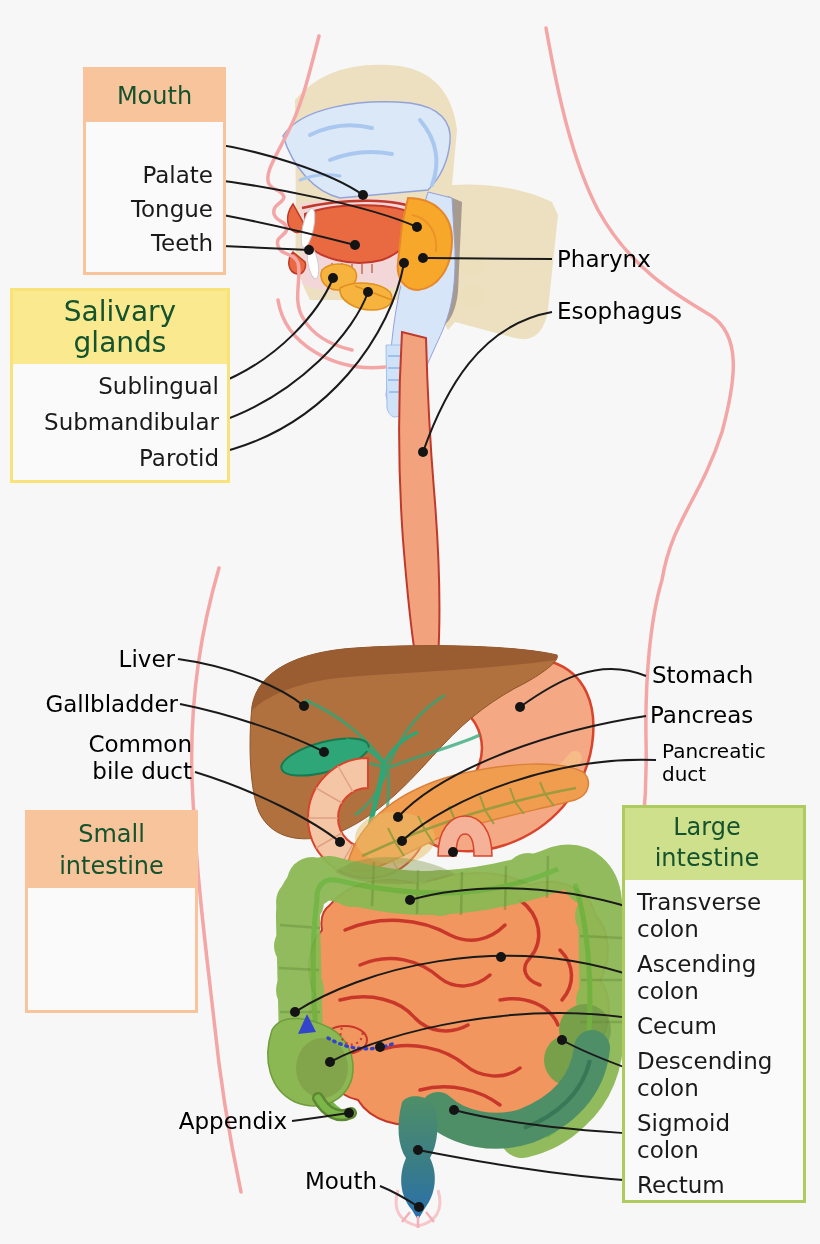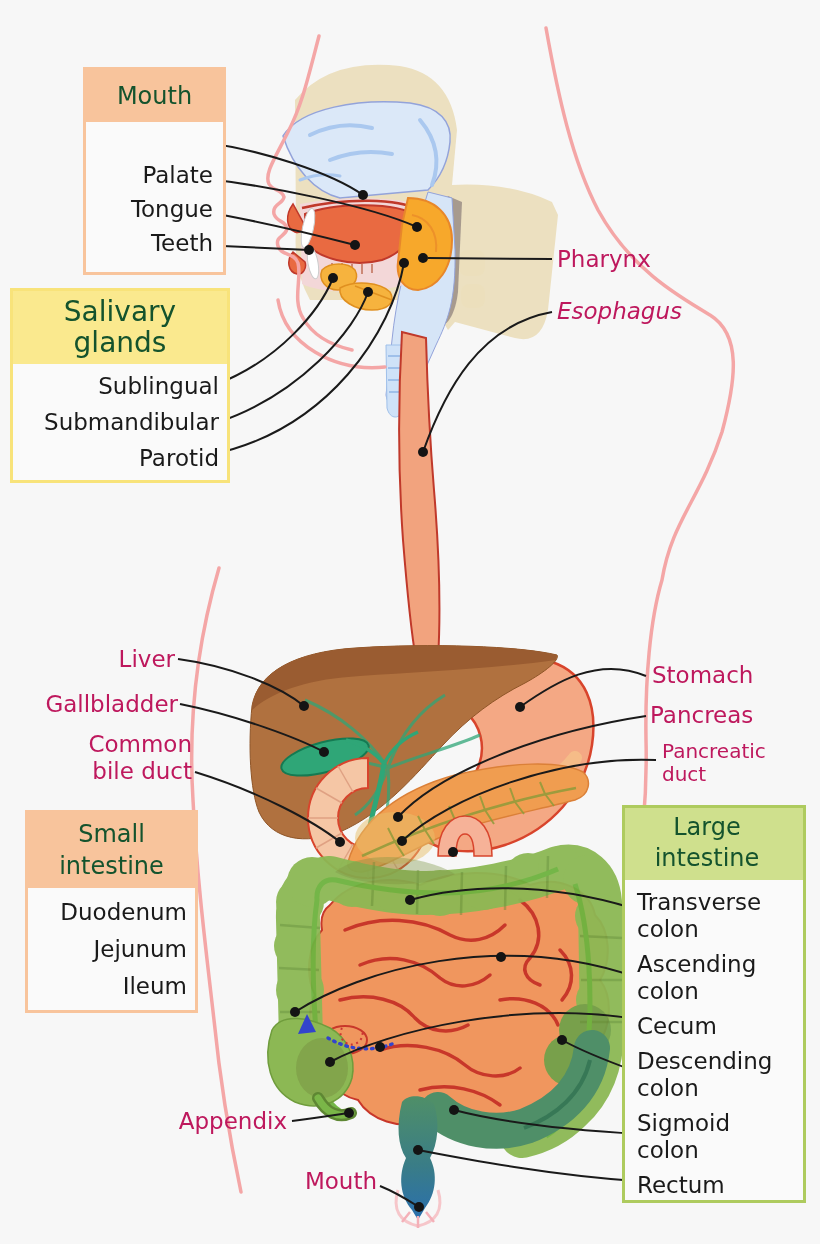--- a/index.html
+++ b/index.html
@@ -21,23 +21,23 @@
   
   #box-small{left:25px;top:810px;width:167px;height:197px;border-color:#f8c49c;}
   #box-small .hdr{background:#f8c49c;padding:5px 0 6px 0;font-size:24px;line-height:32px;}
   #box-small .items{padding:6px 8px 0 0;text-align:right;font-size:23px;line-height:37px;}
   
   #box-large{left:622px;top:805px;width:178px;height:392px;border-color:#aecb5e;}
   #box-large .hdr{background:#cfe08d;padding:4px 0 6px 0;font-size:24px;line-height:31px;}
   #box-large .items{padding:9px 4px 0 12px;text-align:left;font-size:23px;line-height:27px;}
   #box-large .items div{white-space:normal;margin-bottom:8px;}
   
-  .flabel{position:absolute;z-index:3;color:#be185d;font-size:23px;line-height:27px;}
+  .flabel{position:absolute;z-index:3;color:#000000;font-size:23px;line-height:27px;}
   #lbl-pharynx{left:557px;top:246px;}
-  #lbl-esophagus{left:557px;top:298px;font-style:italic;}
+  #lbl-esophagus{left:557px;top:298px;}
   #lbl-liver{left:55px;top:646px;width:120px;text-align:right;}
   #lbl-gallbladder{left:18px;top:691px;width:160px;text-align:right;}
   #lbl-cbd{left:72px;top:731px;width:120px;text-align:right;}
   #lbl-stomach{left:652px;top:662px;}
   #lbl-pancreas{left:650px;top:702px;}
   #lbl-pduct{left:662px;top:740px;width:120px;font-size:20px;line-height:23px;}
   #lbl-appendix{left:147px;top:1108px;width:140px;text-align:right;}
   #lbl-anus{left:277px;top:1168px;width:100px;text-align:right;}
 </style>
 </head>
@@ -297,25 +297,20 @@
     <div class="hdr" style="padding-left:18px;padding-right:18px;">Salivary glands</div>
     <div class="items">
       <div>Sublingual</div>
       <div>Submandibular</div>
       <div>Parotid</div>
     </div>
   </div>
 
   <div class="labelbox" id="box-small">
     <div class="hdr" style="padding-left:14px;padding-right:14px;">Small intestine</div>
-    <div class="items">
-      <div>Duodenum</div>
-      <div>Jejunum</div>
-      <div>Ileum</div>
-    </div>
   </div>
 
   <div class="labelbox" id="box-large">
     <div class="hdr" style="padding-right:14px;">Large intestine</div>
     <div class="items">
       <div>Transverse colon</div>
       <div>Ascending colon</div>
       <div>Cecum</div>
       <div>Descending colon</div>
       <div>Sigmoid colon</div>

